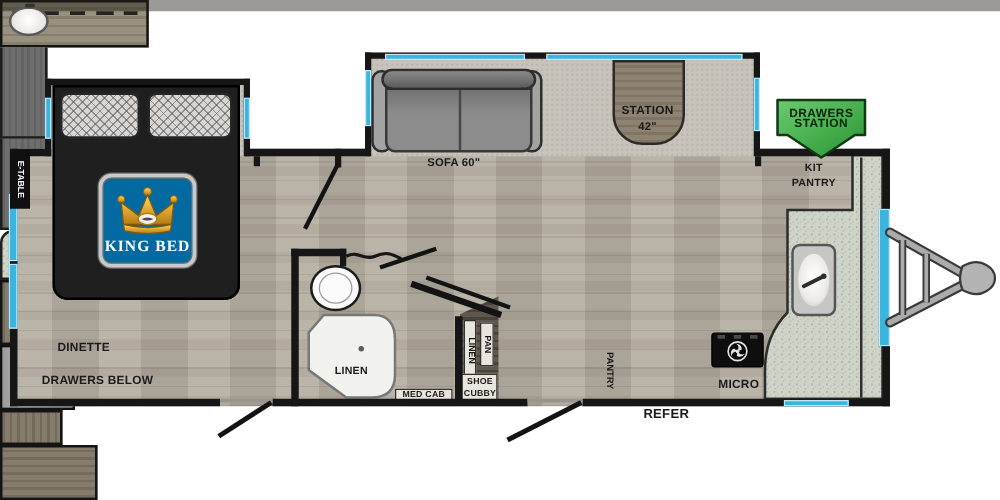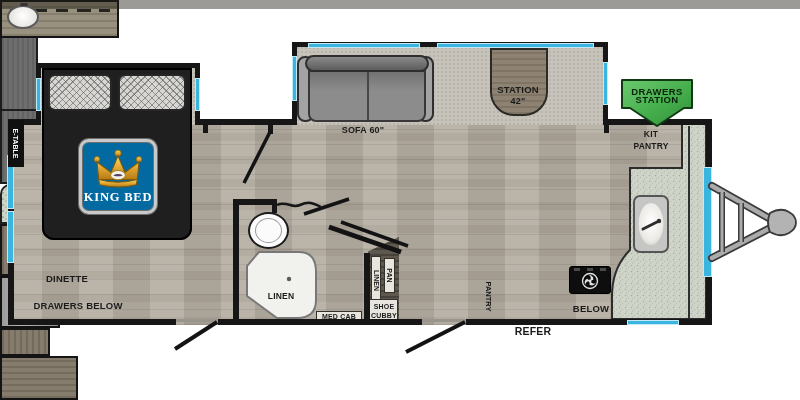--- a/index.html
+++ b/index.html
@@ -267,19 +267,19 @@
   </div>
   <div class="vlbl" style="left:384px;top:258px;width:11px;height:35px;">
     <span style="font-size:7px;">PAN</span>
   </div>
   <div class="lbl" style="left:384px;top:306px;font-size:7px;">SHOE</div>
   <div class="lbl" style="left:384px;top:315px;font-size:7px;">CUBBY</div>
   <div class="vlbl" style="left:474px;top:270px;width:28px;height:52px;">
     <span style="font-size:7.5px;">PANTRY</span>
   </div>
   <div class="lbl" style="left:533px;top:296px;font-size:10.5px;margin-top:35px;">REFER</div>
-  <div class="lbl" style="left:591px;top:308px;font-size:9.5px;">BELOW</div>
+  <div class="lbl" style="left:591px;top:308px;font-size:9.5px;">MICRO</div>
   <div class="lbl" style="left:651px;top:134px;font-size:8.5px;">KIT</div>
   <div class="lbl" style="left:651px;top:146px;font-size:8.5px;">PANTRY</div>
   <div class="lbl" style="left:657px;top:91px;font-size:9.5px;color:#07230a;letter-spacing:.4px;">DRAWERS</div>
   <div class="lbl" style="left:657px;top:99px;font-size:9.5px;color:#07230a;letter-spacing:.4px;">STATION</div>
 
 </div>
 
 </body></html>

